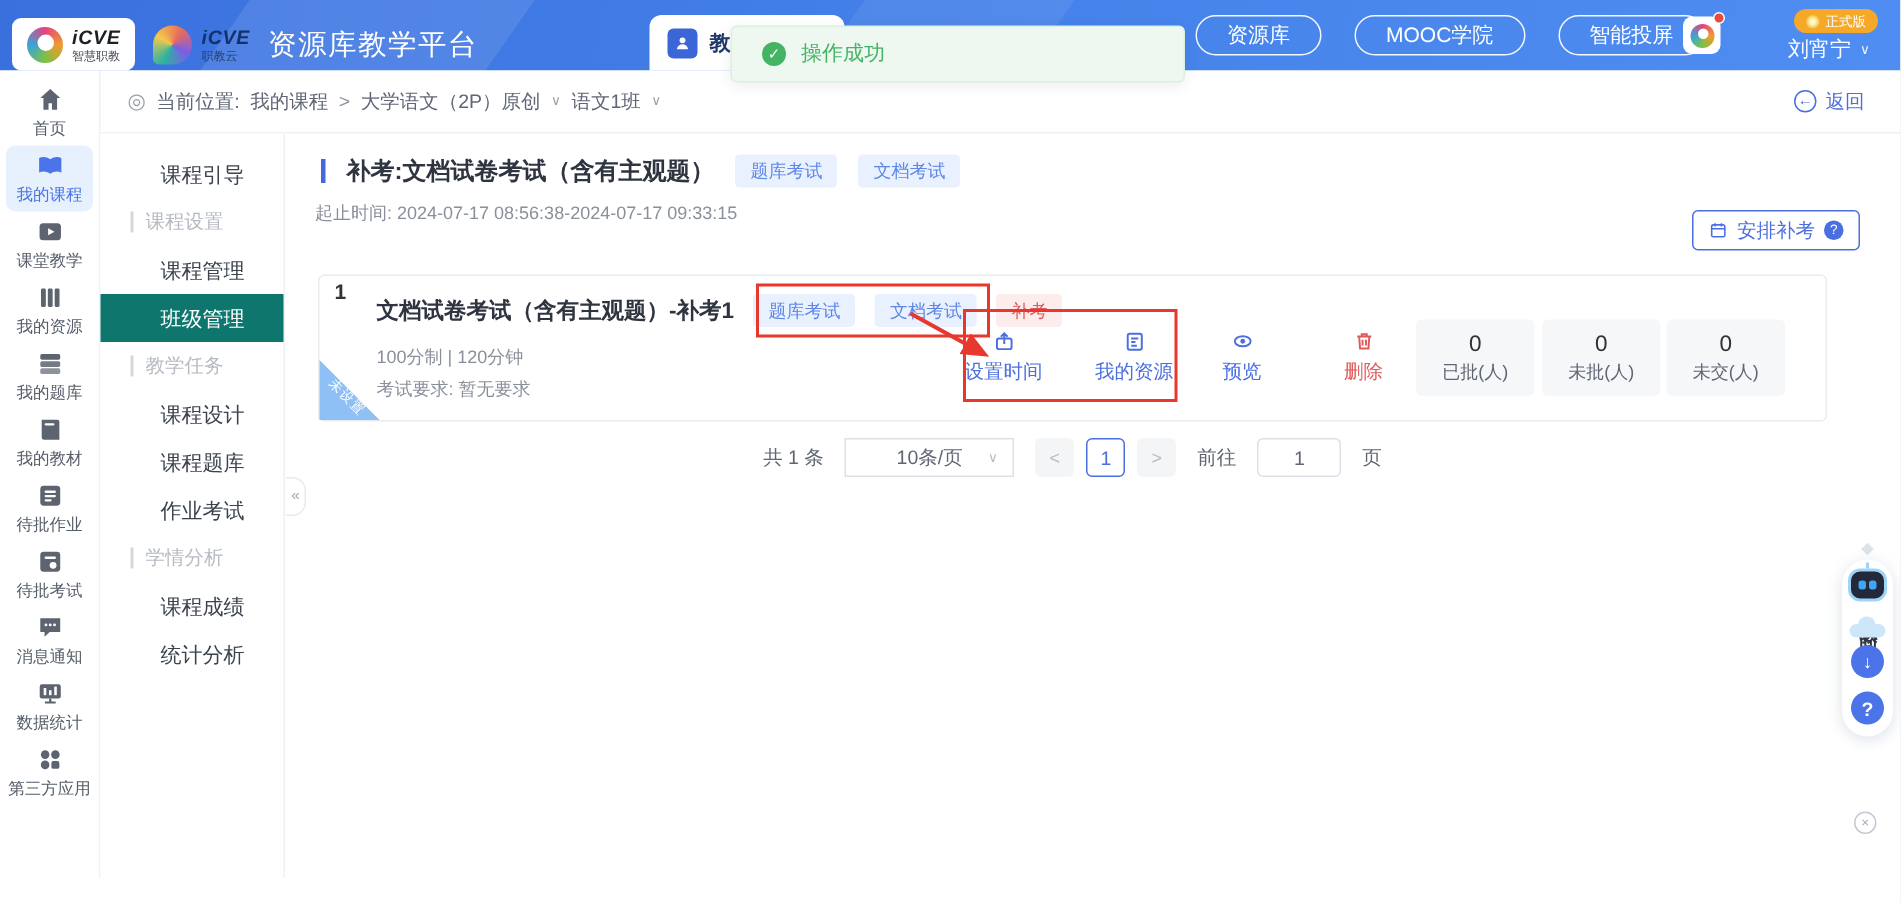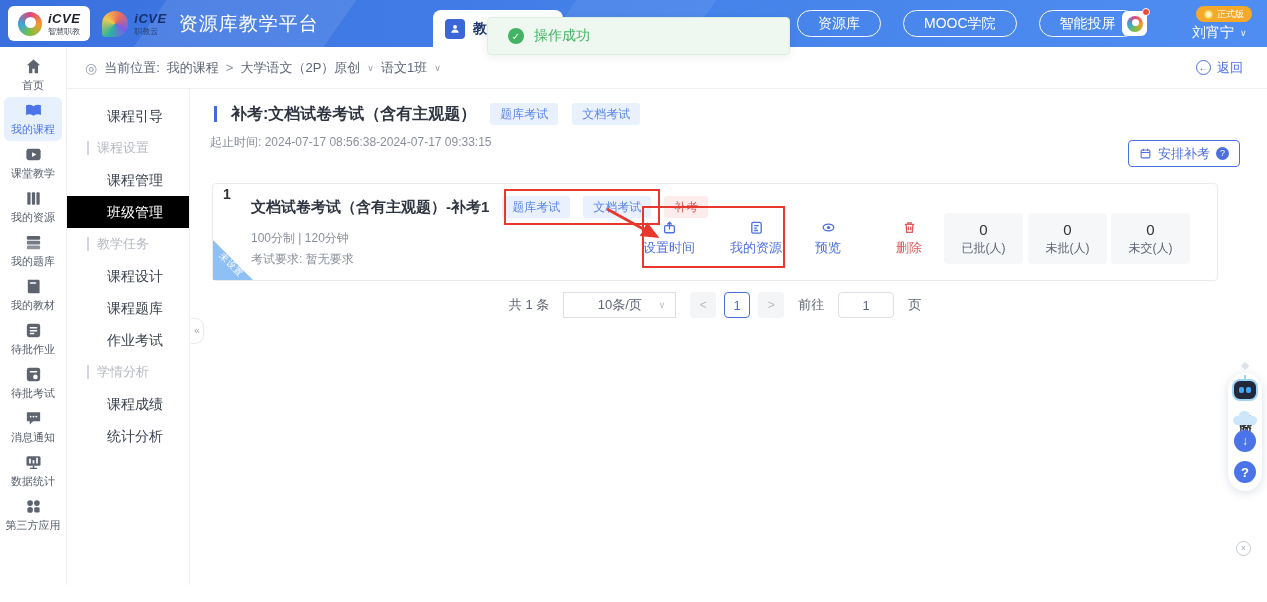--- a/index.html
+++ b/index.html
@@ -7,21 +7,21 @@
   body { font-family:"Liberation Sans","DejaVu Sans",sans-serif; }
   .app { position:relative; width:1267px; height:602px; background:#fff; overflow:hidden; }
 
   
   .top-header { position:absolute; top:0; left:0; width:100%; height:47px;
     background:linear-gradient(100deg,#3a70de 0%,#4583ea 55%,#4f8df2 100%); }
   .streak { position:absolute; top:0; height:47px; background:rgba(255,255,255,.10); transform:skewX(-35deg); }
   .streak.s1 { left:150px; width:190px; }
   .streak.s2 { left:560px; width:140px; background:rgba(255,255,255,.07); }
 
-  .logo-area { position:absolute; left:8px; top:6px; display:flex; align-items:center; }
+  .logo-area { position:absolute; left:8px; top:12px; display:flex; align-items:center; }
   .logo-box { background:#fff; border-radius:6px; height:35px; display:flex; align-items:center; padding:0 10px; gap:6px; }
   .swirl { width:24px; height:24px; border-radius:50%;
     background:conic-gradient(#e5427e,#f29a2e,#7cc143,#3aa4d8,#e5427e); position:relative; }
   .swirl::after { content:""; position:absolute; left:7px; top:5px; width:11px; height:11px; background:#fff; border-radius:50%; }
   .logo-text b { display:block; font-size:13px; color:#1c1f26; font-style:italic; letter-spacing:.5px; }
   .logo-text small { display:block; font-size:8px; color:#444b56; }
   .logo2 { display:flex; align-items:center; gap:6px; margin-left:12px; }
   .peacock { width:26px; height:26px; border-radius:50% 50% 50% 4px;
     background:conic-gradient(from 210deg,#2db3a0,#f2c94c,#e86c5b,#7a5de8,#2db3a0); }
   .logo2 .logo-text b { color:#14316e; }
@@ -77,21 +77,21 @@
   .loc-icon { color:#9aa1ac; font-size:14px; }
   .crumb-sep { color:#8d95a1; }
   .back-link { margin-left:auto; color:#4c6fe0; display:flex; gap:6px; align-items:center; cursor:pointer; }
   .back-circle { width:15px; height:15px; border:1px solid #4c6fe0; border-radius:50%; font-size:10px;
     line-height:13px; text-align:center; }
 
   
   .submenu { position:absolute; left:67px; top:89px; width:123px; height:496px; background:#fff;
     border-right:1px solid #eef0f2; padding-top:11px; z-index:2; }
   .menu-item { height:32px; line-height:32px; padding-left:40px; font-size:14px; color:#3c434e; cursor:pointer; }
-  .menu-item.active { background:#000000; color:#fff; }
+  .menu-item.active { background:#0f766e; color:#fff; }
   .menu-section { height:32px; display:flex; align-items:center; gap:8px; padding-left:20px; font-size:13px; color:#b6bac2; }
   .sec-bar { width:2px; height:14px; background:#d3d7de; }
   .collapse-handle { position:absolute; left:190px; top:318px; width:14px; height:26px; background:#fff;
     border:1px solid #e8eaee; border-left:1px solid #fff; border-radius:0 9px 9px 0; color:#a0a6b0;
     font-size:10px; line-height:24px; text-align:center; z-index:6; cursor:pointer; }
 
   
   .main { position:absolute; left:190px; top:89px; right:0; bottom:0; background:#fff; }
   .exam-header-row { position:absolute; left:24px; top:14px; display:flex; align-items:center; gap:14px; }
   .title-bar { width:3px; height:16px; background:#4668dd; }

